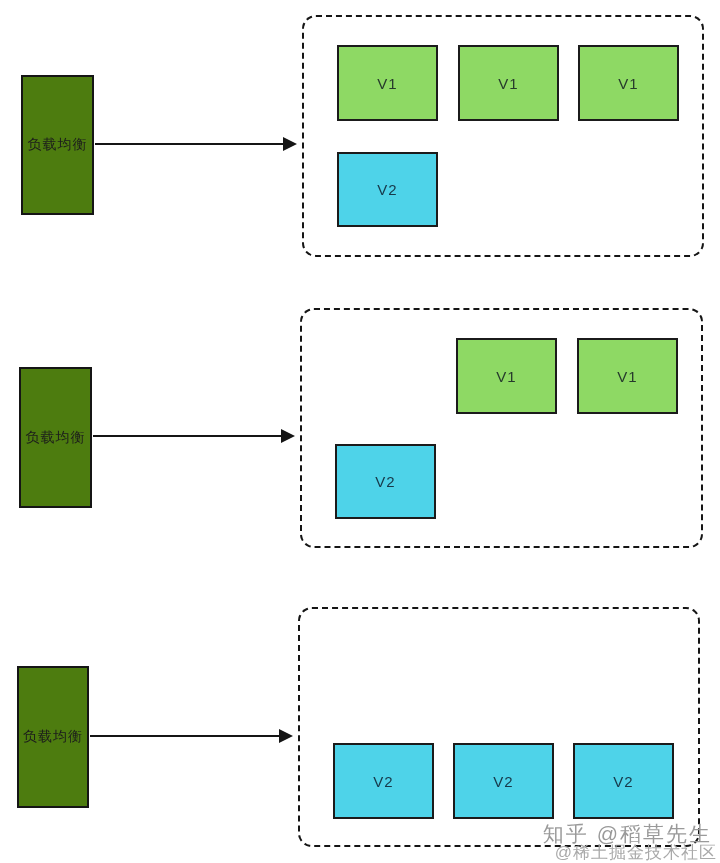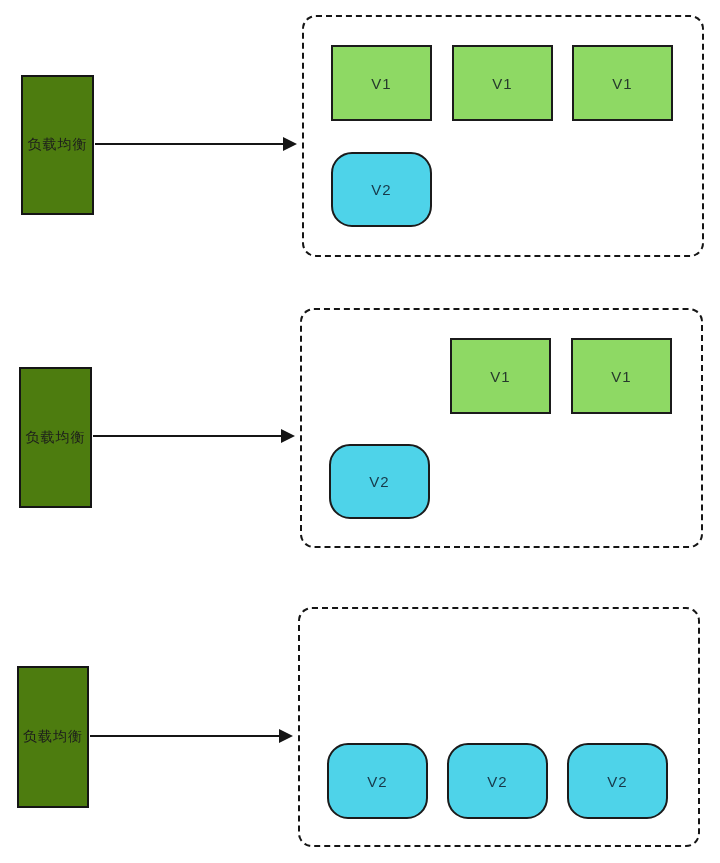--- a/index.html
+++ b/index.html
@@ -73,23 +73,24 @@
     position: absolute;
     box-sizing: border-box;
     width: 101px;
     height: 76px;
     border: 2px solid #1b1b1b;
     display: flex;
     align-items: center;
     justify-content: center;
     font-size: 15px;
     letter-spacing: 1px;
+    margin-left: 6px;
   }
   .node.v1 { background: var(--v1-fill, #8ed964); color: #263a2c; }
-  .node.v2 { background: var(--v2-fill, #4ed3e9); color: #17394a; border-radius: 21px; }
+  .node.v2 { background: var(--v2-fill, #4ed3e9); color: #17394a; }
 
   
   .s1-v1a { left: 331px; top: 45px; }
   .s1-v1b { left: 452px; top: 45px; }
   .s1-v1c { left: 572px; top: 45px; }
   .s1-v2a { left: 331px; top: 152px; height: 75px; }
 
   
   .s2-v1a { left: 450px; top: 338px; }
   .s2-v1b { left: 571px; top: 338px; }
@@ -171,14 +172,16 @@
   <div class="node v2 s3-v2a">
     <span>V2</span>
   </div>
   <div class="node v2 s3-v2b">
     <span>V2</span>
   </div>
   <div class="node v2 s3-v2c">
     <span>V2</span>
   </div>
 
+  <div class="watermark wm-1">知乎 @稻草先生</div>
+  <div class="watermark wm-2">@稀土掘金技术社区</div>
 
 </div>
 
 </body></html>

